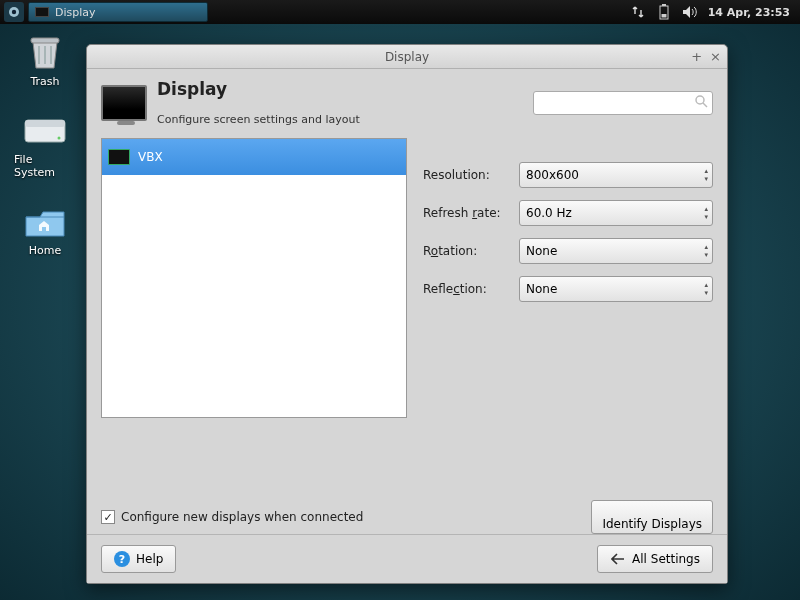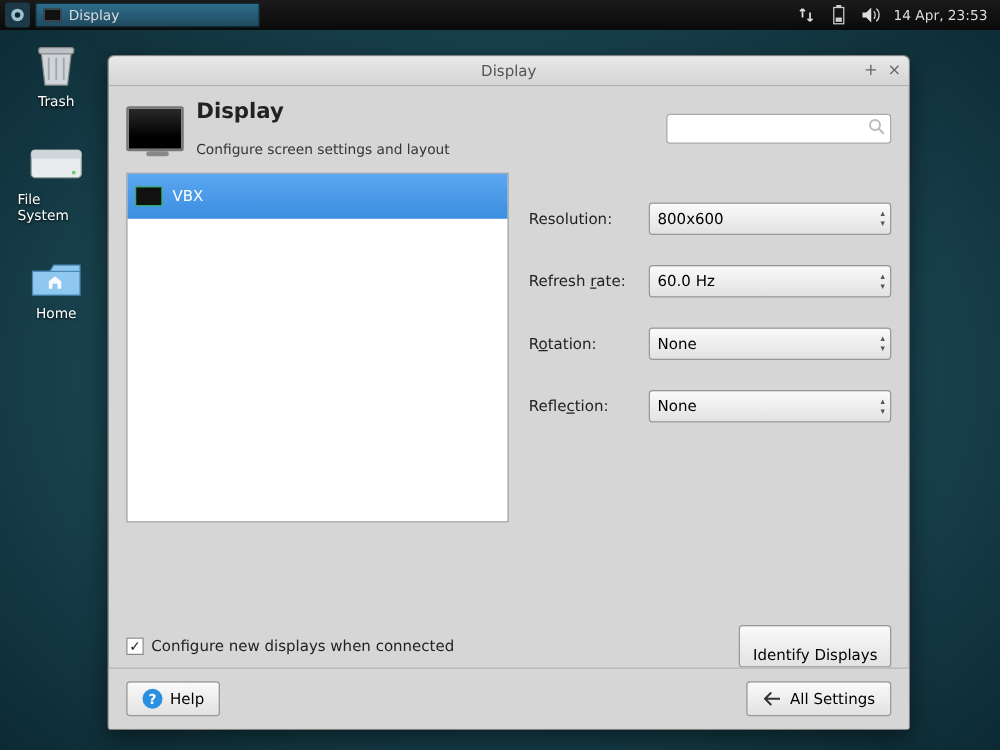--- a/index.html
+++ b/index.html
@@ -11,21 +11,21 @@
 }
 
 
 .panel {
   position: absolute; top: 0; left: 0; right: 0; height: 24px;
   background: linear-gradient(to bottom, #1a1a1a, #0a0a0a);
   display: flex; align-items: center; color: #ddd; font-size: 11px;
   z-index: 100;
 }
 .panel-left { display: flex; align-items: center; gap: 4px; padding-left: 4px;}
-.panel-right { margin-left: auto; display: flex; align-items: center; gap: 10px; padding-right: 10px;}
+.panel-right { margin-left: auto; display: flex; align-items: center; gap: 10px; padding-right: 10px; font-weight: bold;}
 .whisker-icon {
   width: 20px; height: 20px; border-radius: 3px;
   background: #1b3947; display:flex; align-items:center; justify-content:center;
   font-size: 14px;
 }
 .task-btn {
   background: linear-gradient(to bottom, #2e6e8e, #1f4a5e);
   border: 1px solid #0e2b36;
   height: 20px; min-width: 180px; padding: 0 6px;
   display: flex; align-items: center; gap: 6px; font-size: 11px;
@@ -80,21 +80,21 @@
 .display-list {
   width:306px; height:280px; background:#fff; border:1px solid #999;
 }
 .display-item {
   background:linear-gradient(to bottom,#5ba7f0,#3b8ee0);
   color:#fff; font-size:12px; height:36px;
   display:flex; align-items:center; padding:0 6px; gap:8px;
 }
 .display-item .mini { width:22px; height:16px; background:#111; border:1px solid #3a6; border-radius:1px;}
 
-.settings-col { flex:1; display:flex; flex-direction:column; gap:16px; padding-top:20px;}
+.settings-col { flex:1; display:flex; flex-direction:column; gap:4px; padding-top:20px;}
 .setting-row { display:flex; align-items:center; height:34px; gap:8px;}
 .setting-row label { width:88px; font-size:12px; color:#222; text-align:left;}
 .setting-row label .ul { text-decoration: underline; }
 .combo {
   flex:1; height:26px; background:linear-gradient(to bottom,#fafafa,#e2e2e2);
   border:1px solid #999; border-radius:3px; font-size:12px;
   display:flex; align-items:center; padding:0 6px; position:relative;
 }
 .combo .spinner { position:absolute; right:4px; display:flex; flex-direction:column; gap:1px; font-size:7px; color:#555;}
 

